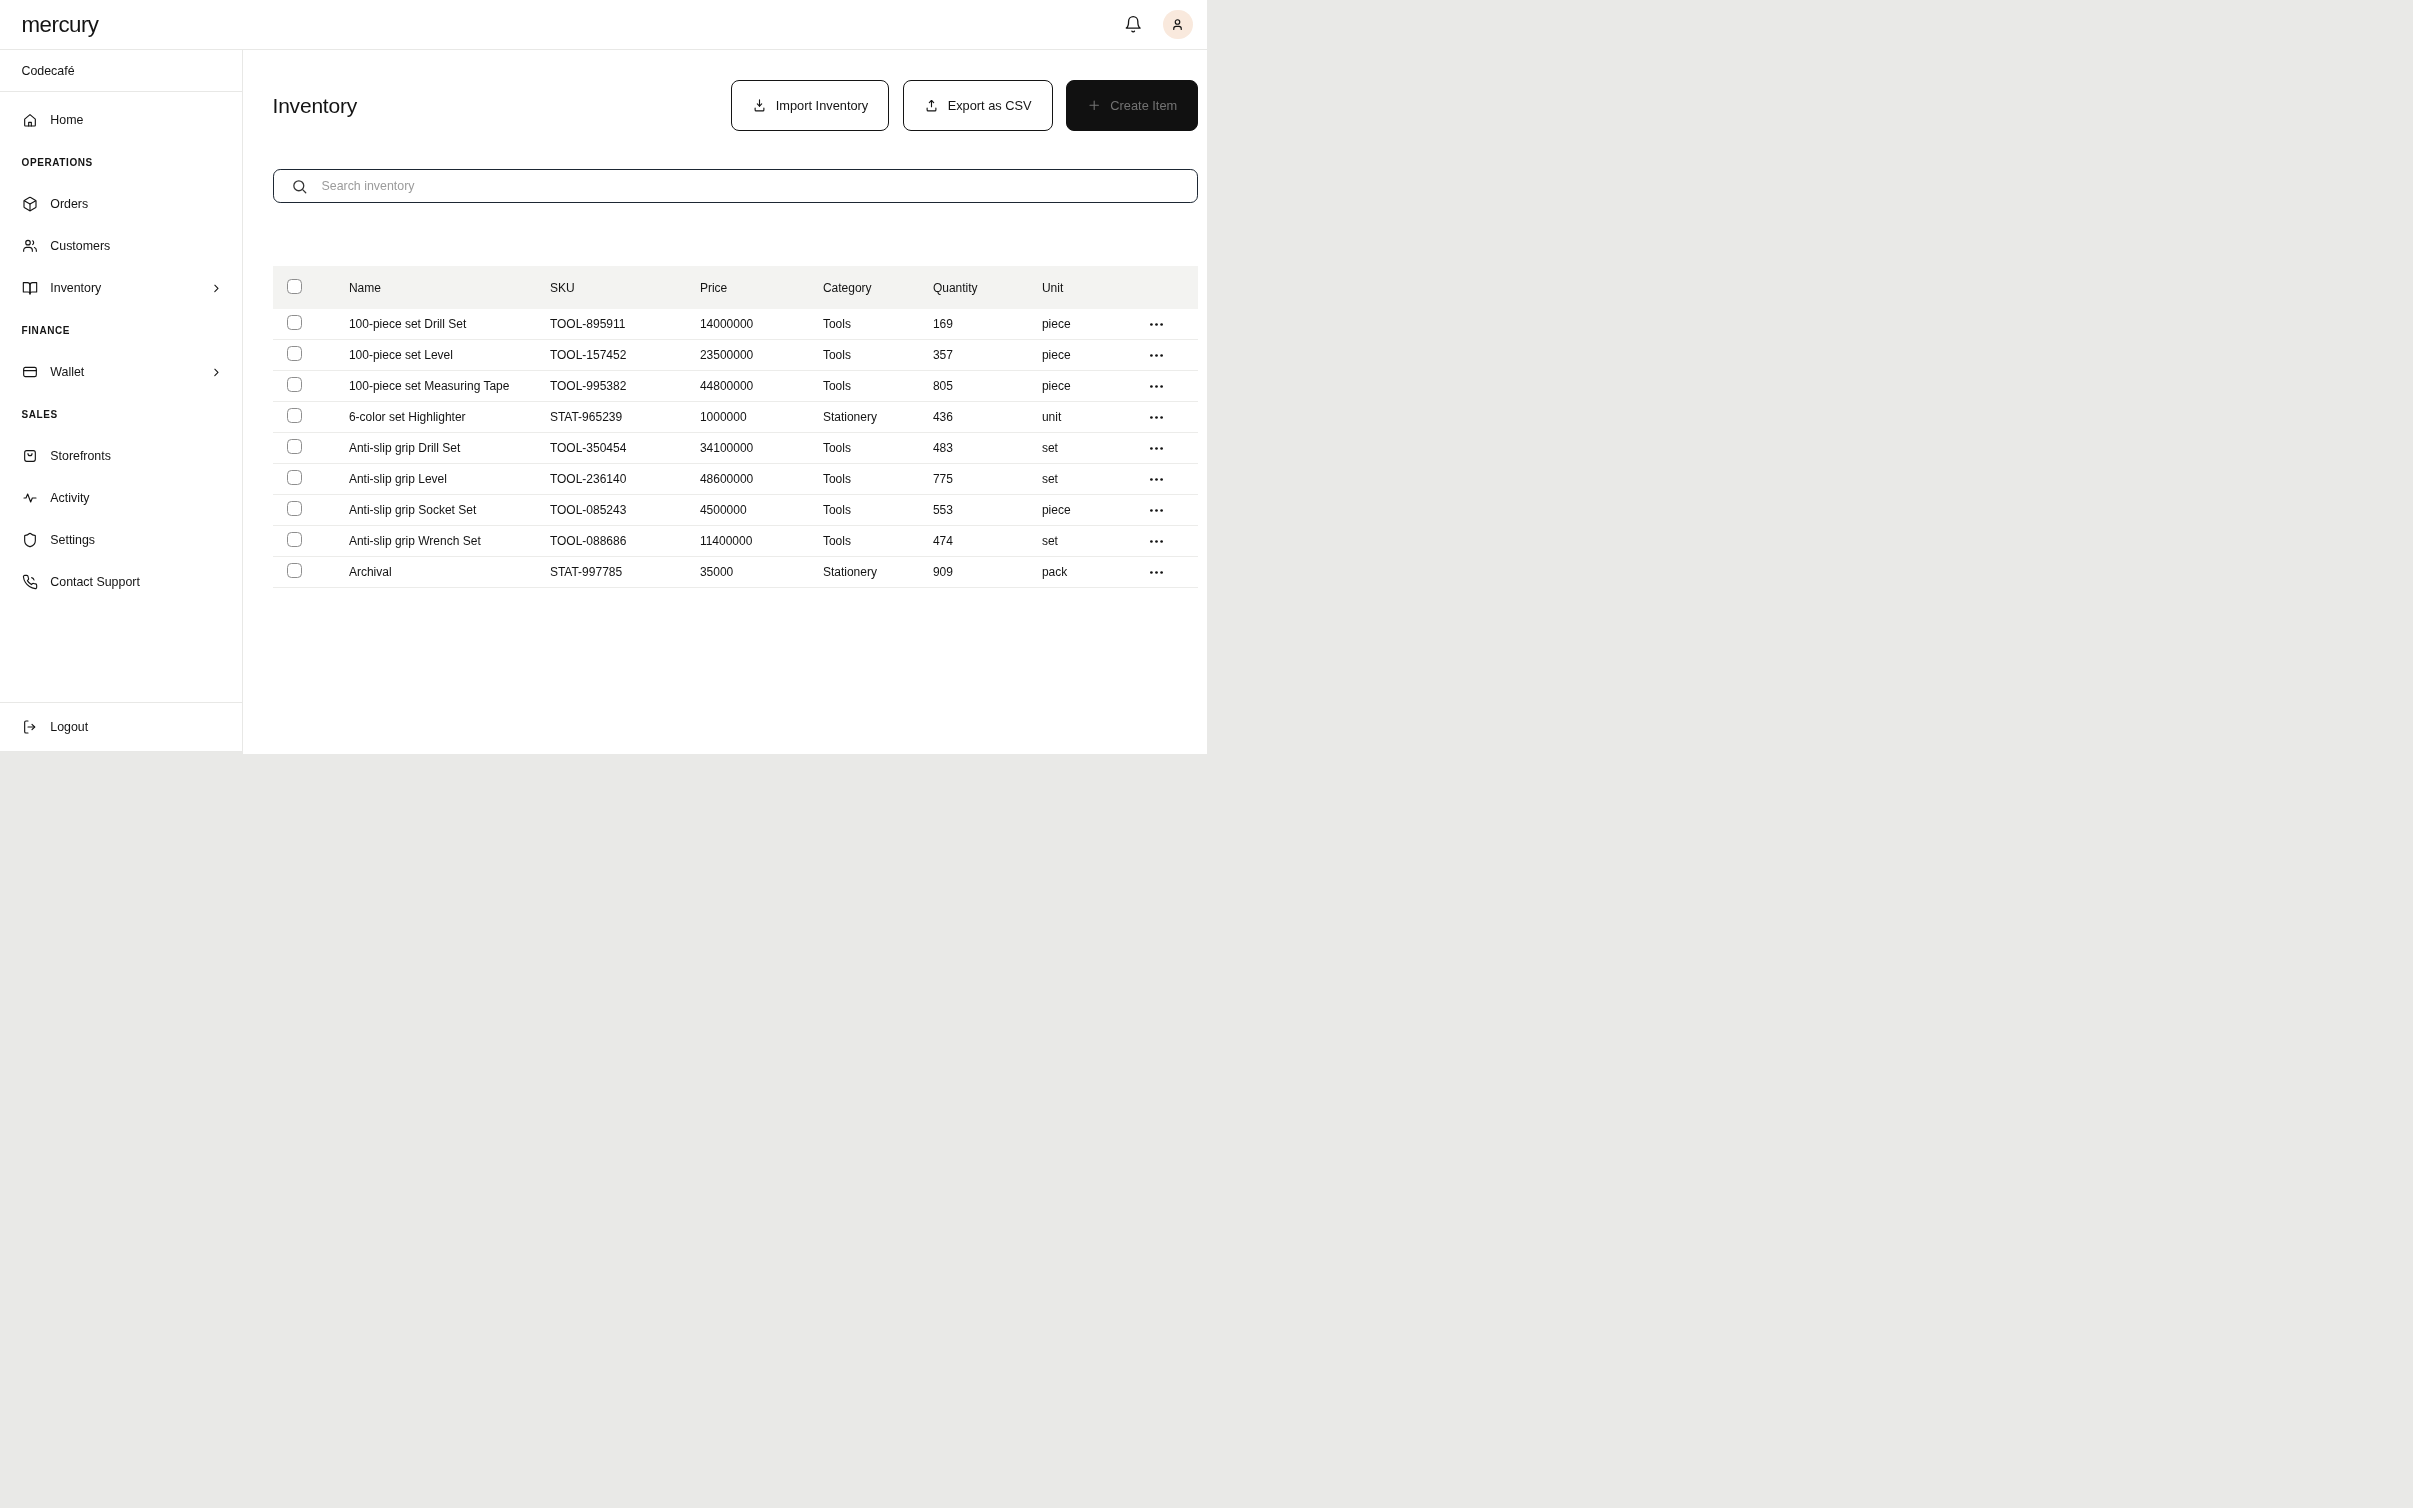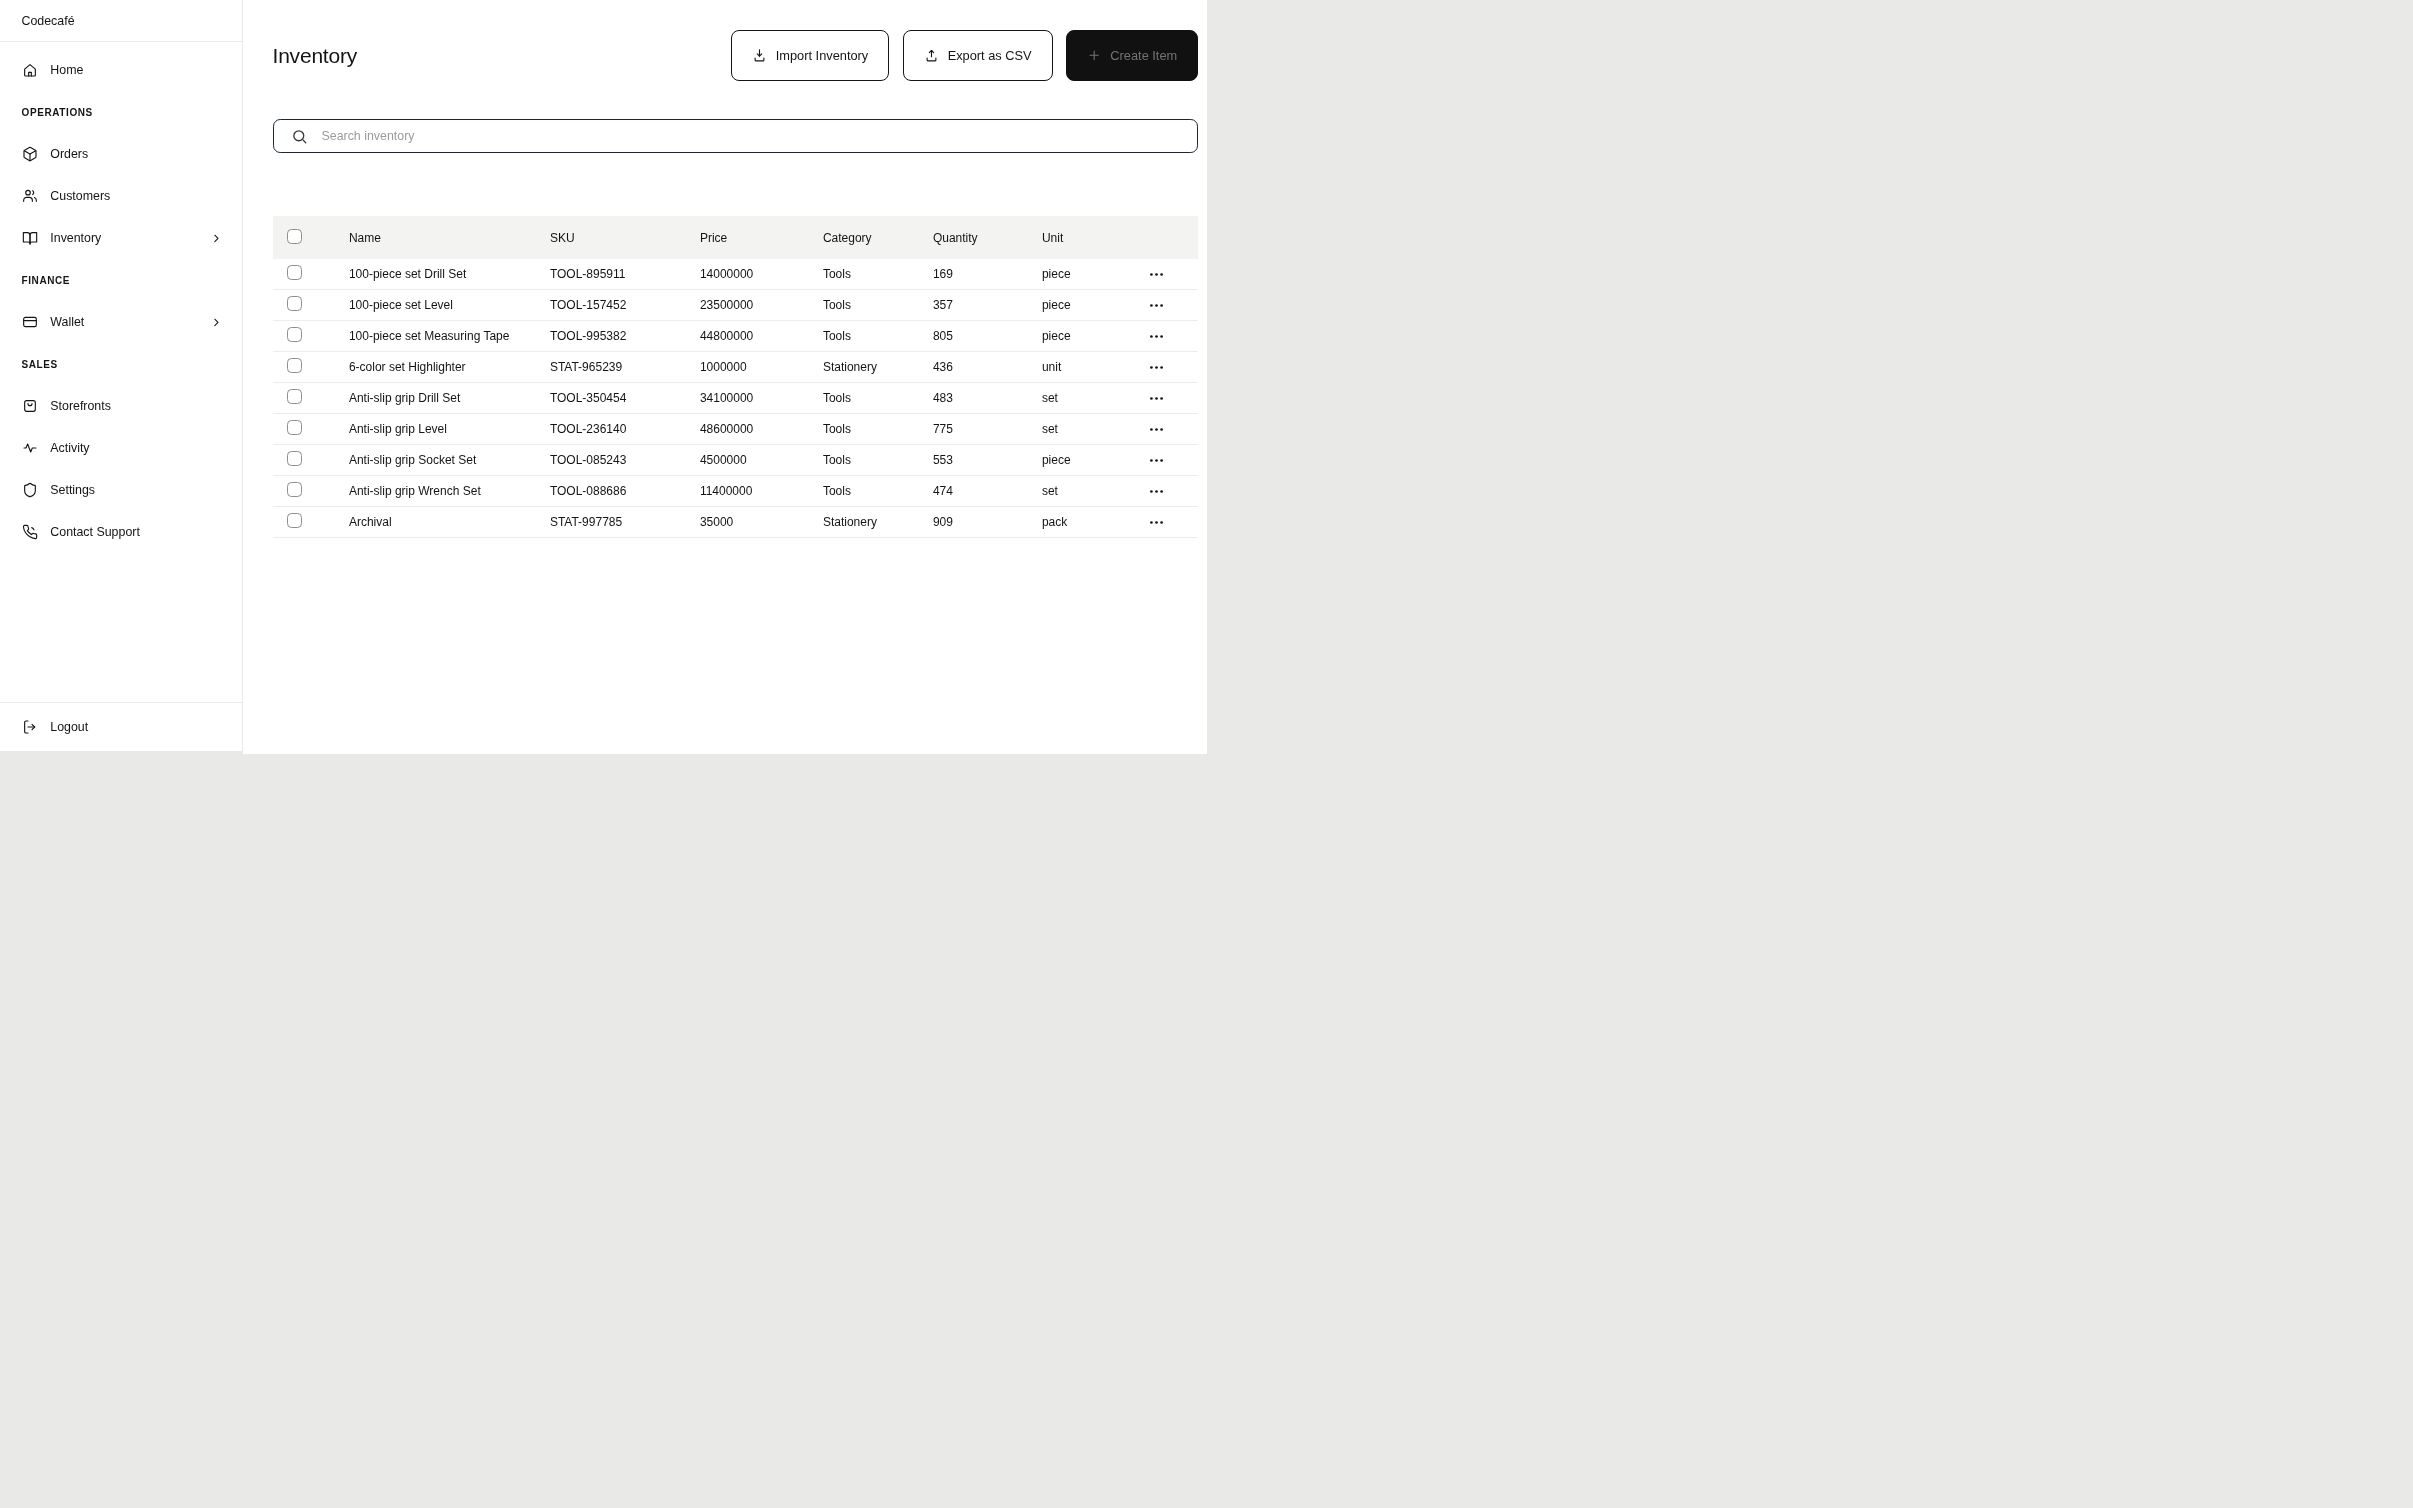--- a/index.html
+++ b/index.html
@@ -108,20 +108,41 @@
     background:none; border:none; padding:3.2px; cursor:pointer; color:#141414;
     display:flex; align-items:center;
   }
   svg { display:block; }
 </style>
 </head>
 <body>
 
 <div class="app">
 
+  <header class="topbar">
+    <div class="logo">mercury</div>
+    <div class="topbar-right">
+      <button class="icon-btn">
+        <span>
+          <svg width="18.4" height="18.4" viewBox="0 0 24 24" fill="none" stroke="currentColor" stroke-width="1.7" stroke-linecap="round" stroke-linejoin="round">
+              <path d="M6 8a6 6 0 0 1 12 0c0 7 3 9 3 9H3s3-2 3-9"></path>
+              <path d="M10.3 21a1.94 1.94 0 0 0 3.4 0"></path>
+            </svg>
+        </span>
+      </button>
+      <div class="avatar">
+        <span>
+          <svg width="15" height="15" viewBox="0 0 24 24" fill="none" stroke="currentColor" stroke-width="1.9" stroke-linecap="round" stroke-linejoin="round">
+              <circle cx="12" cy="8" r="3.6"></circle>
+              <path d="M6 20v-1.4a3.6 3.6 0 0 1 3.6-3.6h4.8A3.6 3.6 0 0 1 18 18.6V20"></path>
+            </svg>
+        </span>
+      </div>
+    </div>
+  </header>
 
   <div class="layout">
 
     <aside class="sidebar">
       <div class="company">Codecafé</div>
 
       <nav class="nav">
         <div class="nav-item">
           <span class="nicon">
             <svg width="16" height="16" viewBox="0 0 24 24" fill="none" stroke="currentColor" stroke-width="1.7" stroke-linecap="round" stroke-linejoin="round">

